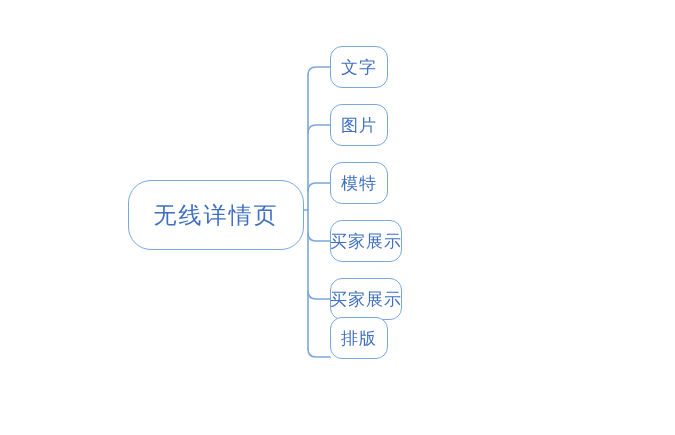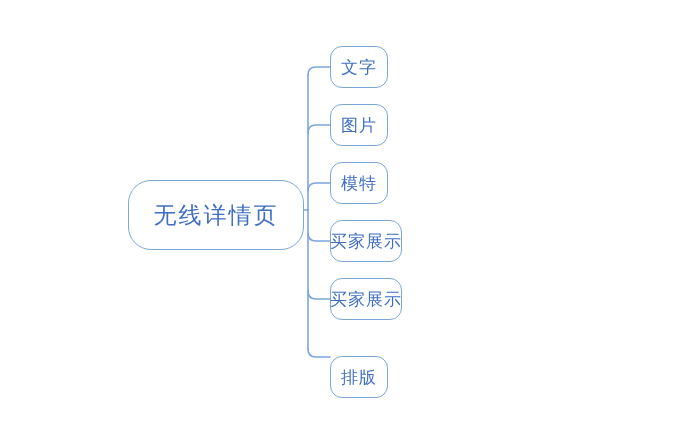--- a/index.html
+++ b/index.html
@@ -55,21 +55,21 @@
     height: 42px;
     font-size: 17px;
   }
   .w2 { width: 58px; }
   .w4 { width: 72px; }
   .c0 { top: 46px; }
   .c1 { top: 104px; align-items: center; }
   .c2 { top: 162px; text-align: center; }
   .c3 { top: 220px; }
   .c4 { top: 278px; }
-  .c5 { top: 356px; }
+  .c5 { top: 317px; }
 </style>
 </head>
 <body>
 
 <div id="mindmap">
 
   <svg id="connector-layer" viewBox="0 0 675 435" width="675" height="435" xmlns="http://www.w3.org/2000/svg">
     <g fill="none" stroke="#7ba7dd" stroke-width="1.6" stroke-linecap="round">
       <path d="M 304 210 L 308 210"></path>
       <path d="M 308 75 L 308 349"></path>

